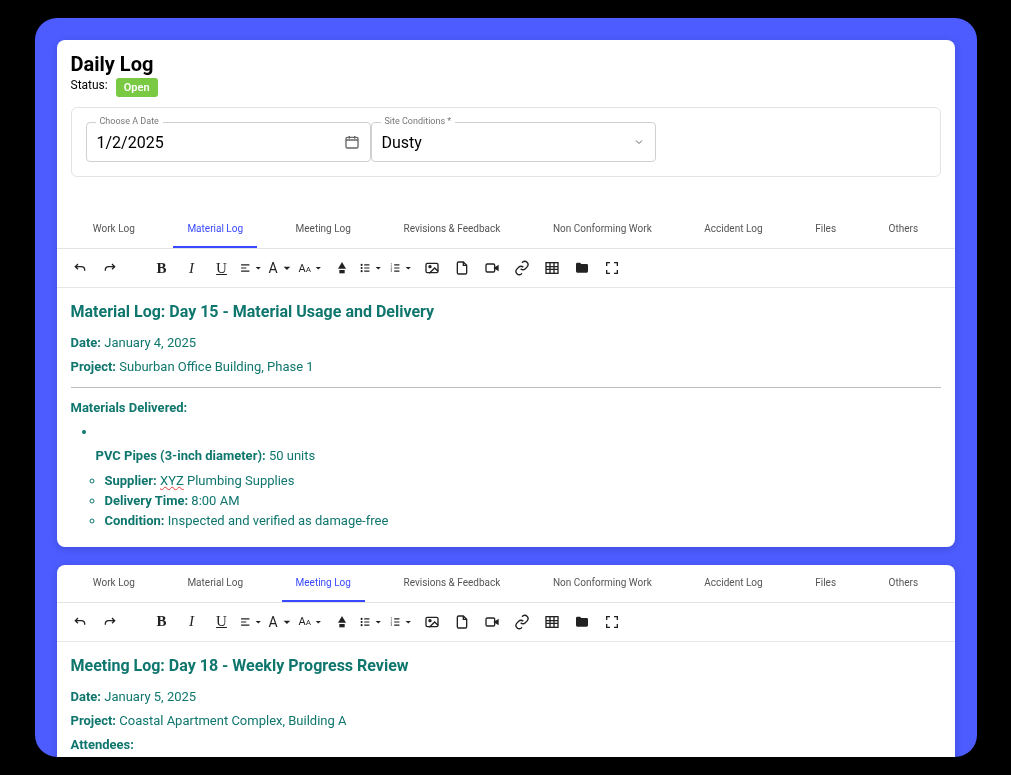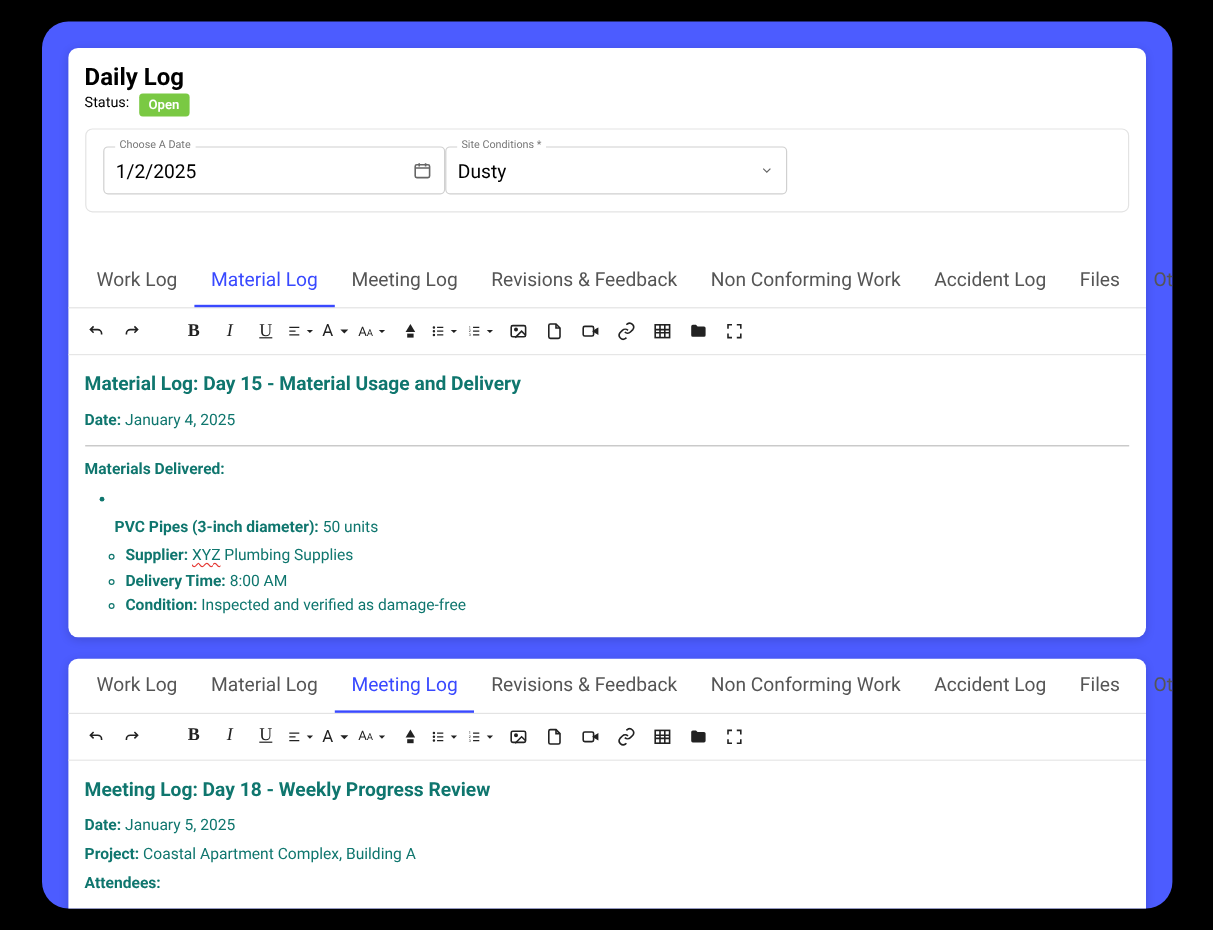--- a/index.html
+++ b/index.html
@@ -79,21 +79,21 @@
     justify-content: space-between;
     align-items: center;
     height: 40px;
   }
   .field-icon { color: #666; }
   .tabs {
     display: flex;
     border-bottom: 1px solid #e3e3e3;
     padding: 0 10px;
     gap: 0;
-    font-size: 16px;
+    font-size: 10px;
     color: #555;
     justify-content: space-around;
   }
   .tab {
     padding: 12px 14px;
     cursor: pointer;
     border-bottom: 2px solid transparent;
     white-space: nowrap;
   }
   .tab.active {
@@ -309,20 +309,21 @@
           <span class="tb-btn">
             <svg viewBox="0 0 24 24" fill="none" stroke="currentColor" stroke-width="2">
               <path d="M4 9V4h5M20 9V4h-5M4 15v5h5M20 15v5h-5"></path>
             </svg>
           </span>
         </div>
 
       <div class="editor">
         <h3>Material Log: Day 15 - Material Usage and Delivery</h3>
         <p><b>Date:</b> <span>January 4, 2025</span></p>
+        <p><b>Project:</b> <span>Suburban Office Building, Phase 1</span></p>
         <hr>
         <p><b>Materials Delivered:</b></p>
         <ul>
           <li>&nbsp;</li>
         </ul>
         <p style="margin-left:25px"><b>PVC Pipes (3-inch diameter):</b> <span>50 units</span></p>
         <ul class="inner">
           <li><b>Supplier:</b> <span class="squiggle">XYZ</span> <span>Plumbing Supplies</span></li>
           <li><b>Delivery Time:</b> <span>8:00 AM</span></li>
           <li><b>Condition:</b> <span>Inspected and verified as damage-free</span></li>

